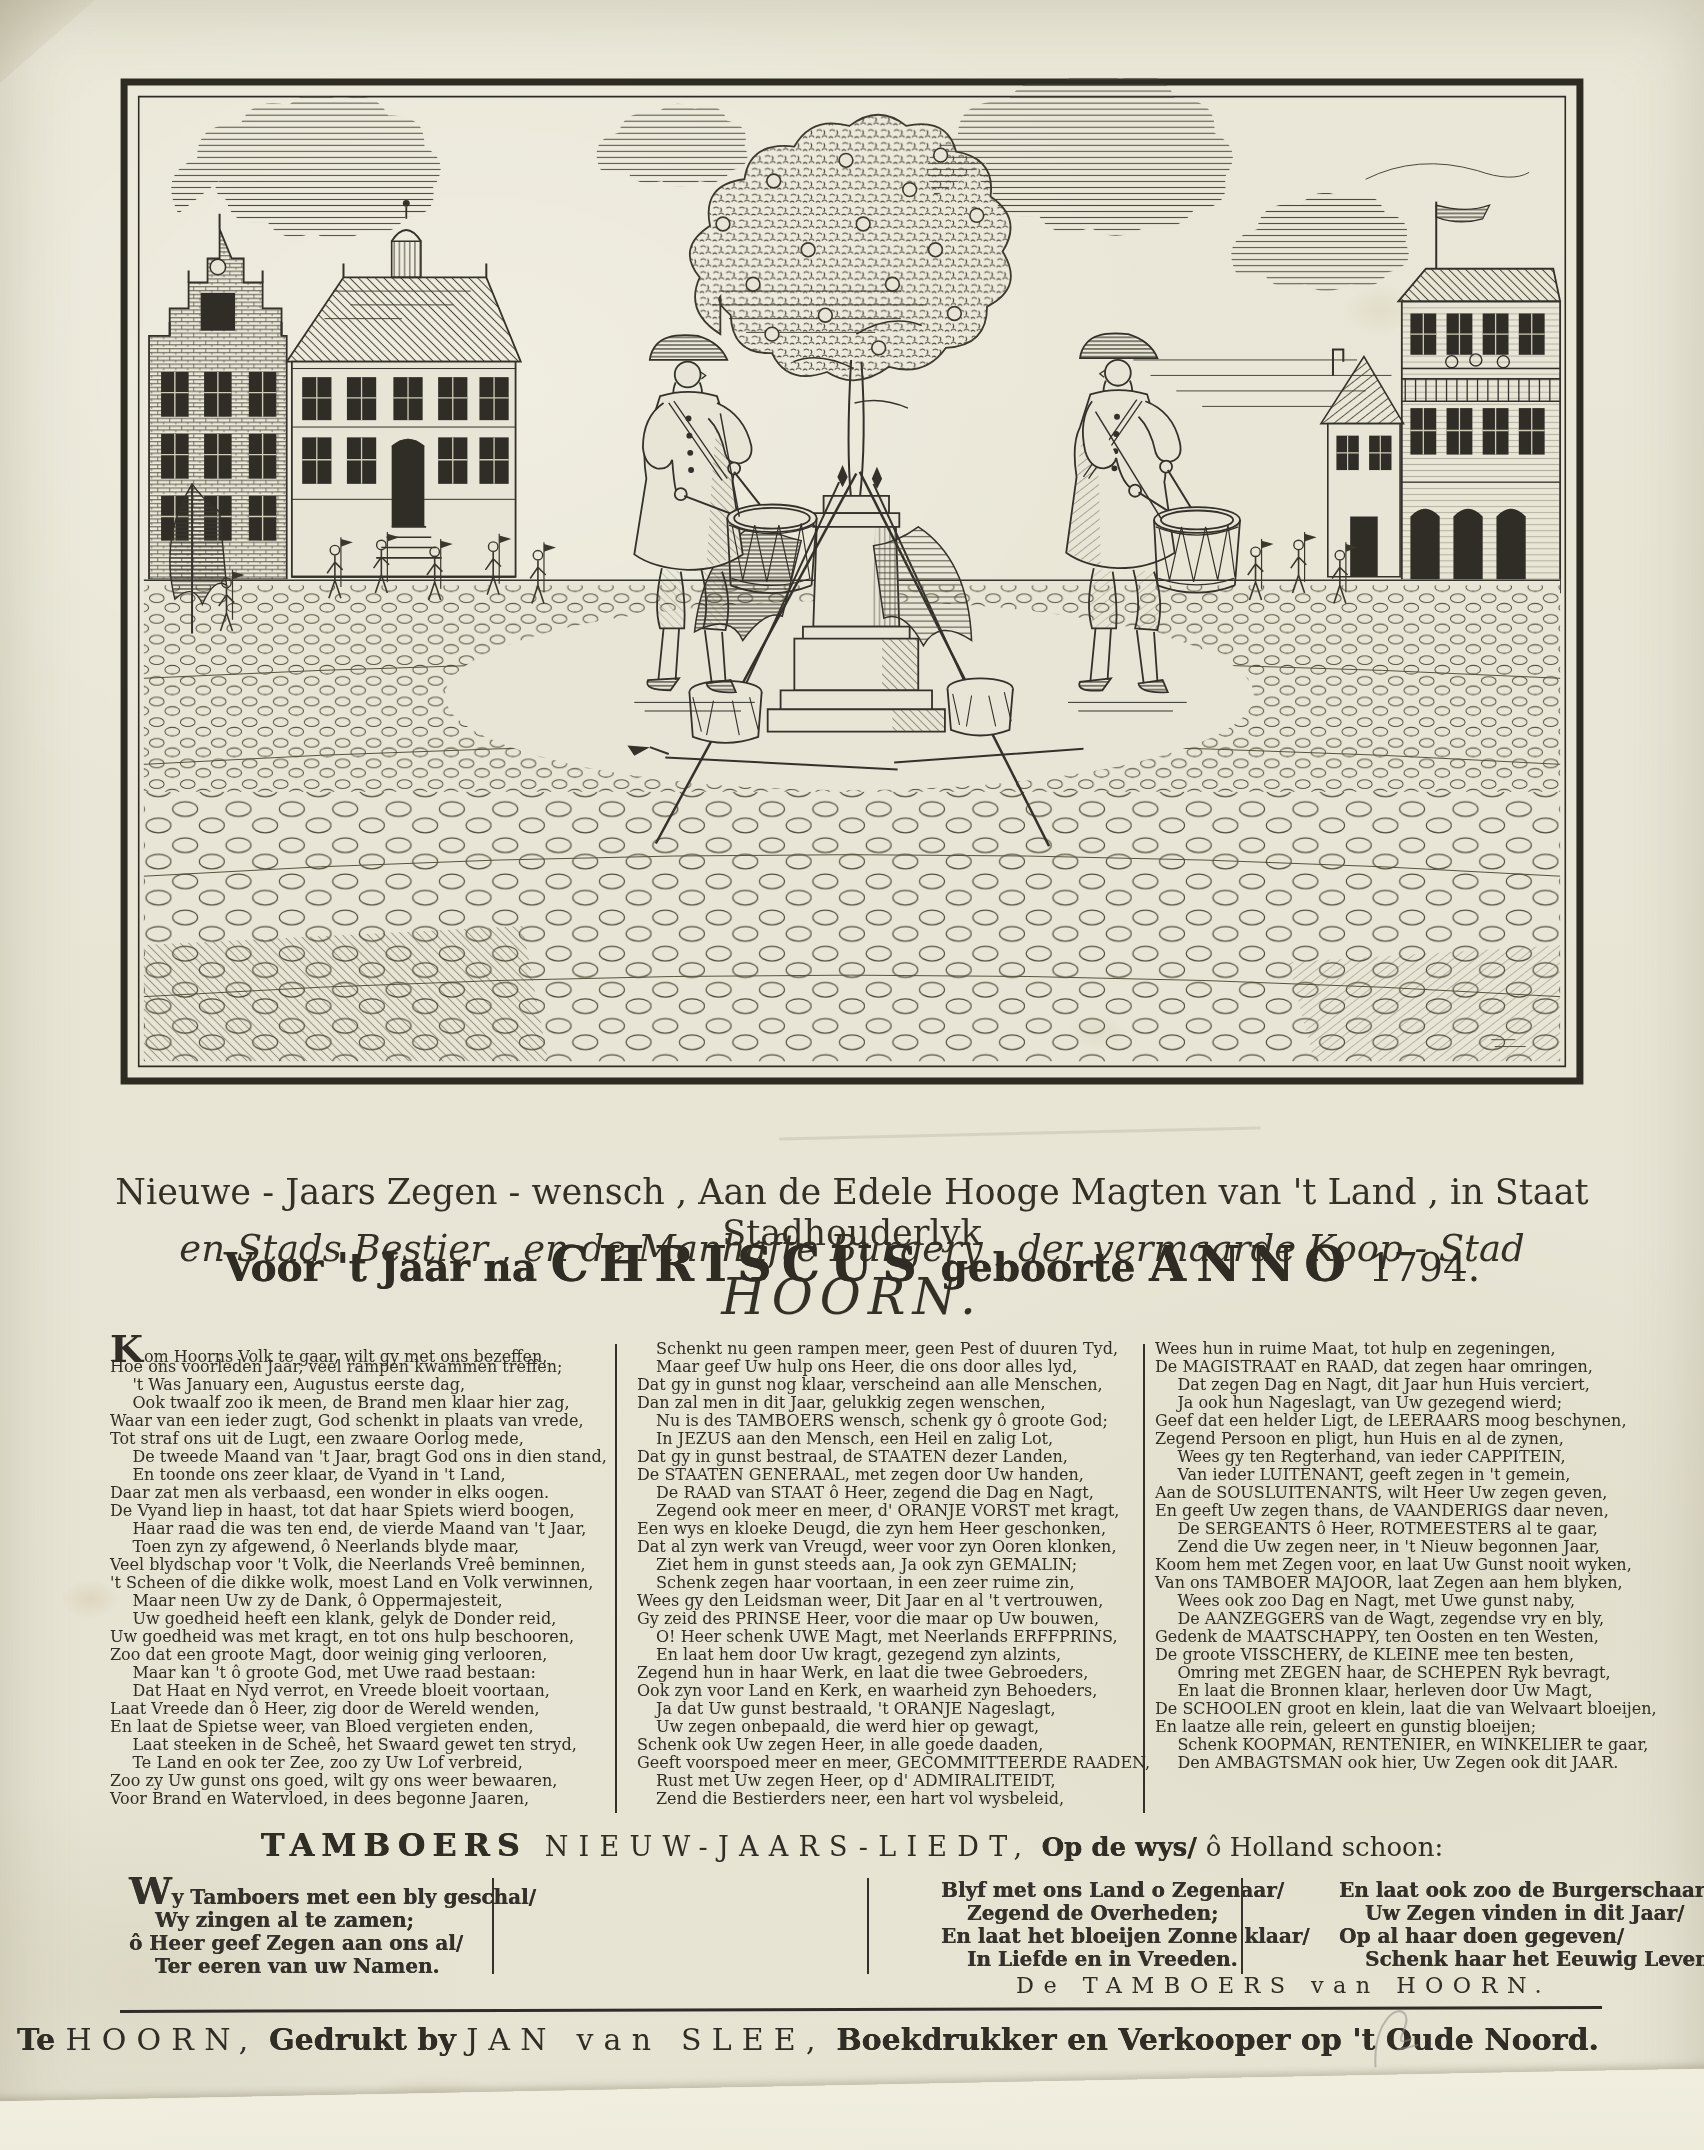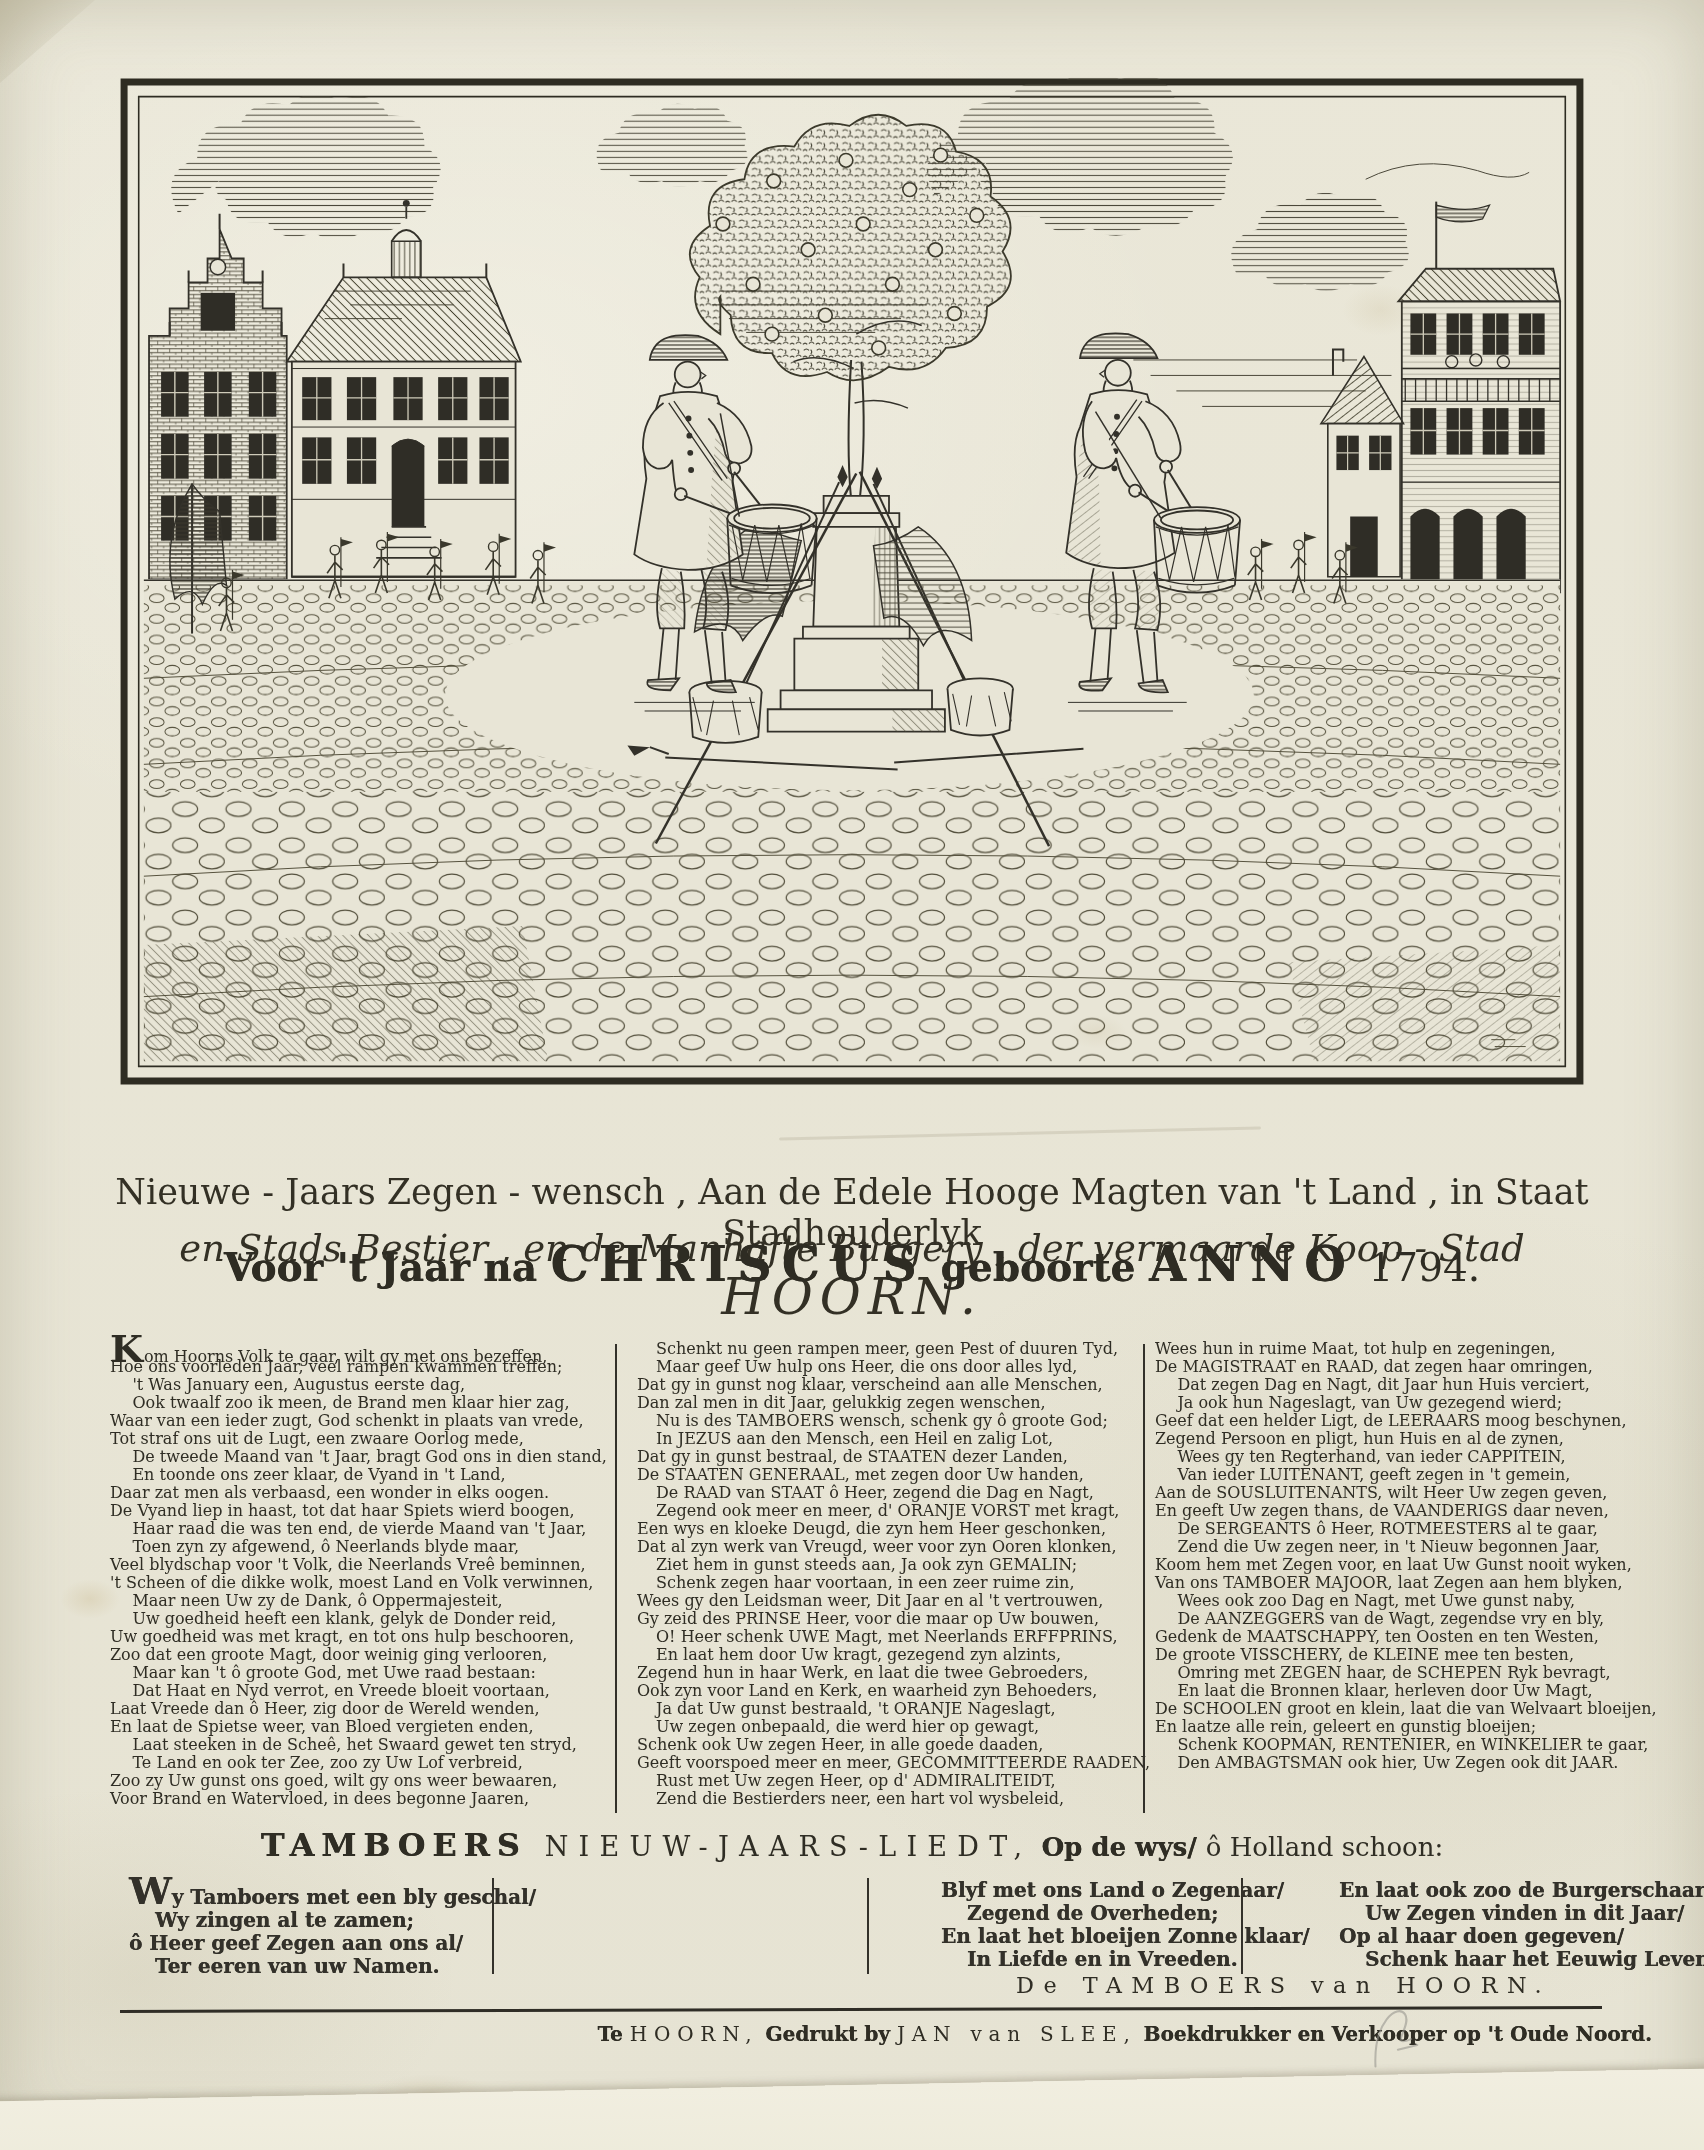--- a/index.html
+++ b/index.html
@@ -73,21 +73,21 @@
   .scol.s1 .sline:first-child::first-letter{font-size:38px;font-weight:700;}
   .scol.s2{left:513px;width:344px;}
   .scol.s3{left:941px;width:293px;}
   .scol.s4{left:1339px;width:318px;}
   .srule{position:absolute;top:1878px;width:2.2px;height:96px;background:#33312a;}
   .srule.q1{left:492px;}
   .srule.q2{left:867px;}
   .srule.q3{left:1241px;}
   .signature{position:absolute;right:153px;top:1972px;font-size:22.4px;letter-spacing:0.42em;color:#2f2d24;}
   .hr-bottom{position:absolute;left:120px;top:2008px;width:1482px;height:3px;background:#2f2d26;transform:rotate(-0.15deg);}
-  .imprint{position:absolute;left:17px;top:2022px;width:1635px;text-align:right;font-size:20px;color:#2f2d24;}
+  .imprint{position:absolute;left:17px;top:2022px;width:1635px;text-align:left;font-size:30px;color:#2f2d24;}
   .imprint .rm-sp{letter-spacing:0.34em;}
 
   
   .pencil{position:absolute;left:1452px;top:2089px;font-style:italic;font-size:27px;
     color:#8e8d86;letter-spacing:2.6px;transform:rotate(-2deg);opacity:0.85;}
   .pencil sup{font-size:15.5px;}
   .squiggle{position:absolute;left:1365px;top:1998px;width:60px;height:77px;opacity:0.55;transform:rotate(6deg);}
 </style>
 </head>
 <body>

